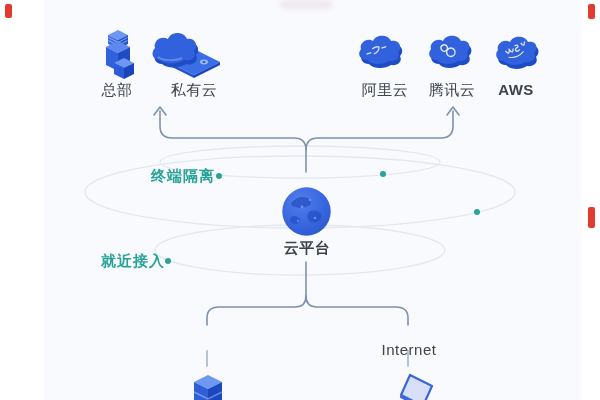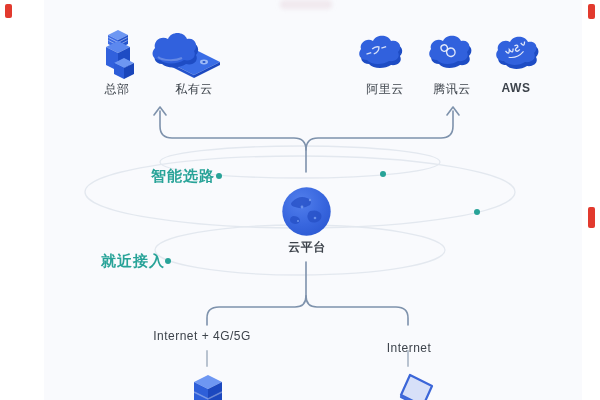--- a/index.html
+++ b/index.html
@@ -17,21 +17,21 @@
     position:absolute; width:7px; border-radius:2px;
     background:#e23a2e;
   }
   .smudge {
     position:absolute; left:280px; top:0; width:52px; height:9px;
     background:rgba(233,219,226,0.55); filter:blur(2px); border-radius:4px;
   }
   .abs { position:absolute; }
   .node-label {
     position:absolute; transform:translateX(-50%);
-    font-size:12px; font-weight:500; color:#3d434b;
+    font-size:15px; font-weight:500; color:#3d434b;
     white-space:nowrap; letter-spacing:0.5px;
   }
   .teal-label {
     position:absolute; transform:translate(-50%,-50%);
     font-size:15px; font-weight:600; color:#28a398;
     white-space:nowrap; letter-spacing:1px;
   }
   .teal-dot {
     position:absolute; width:6px; height:6px; border-radius:50%;
     background:#28a398; transform:translate(-50%,-50%);
@@ -149,31 +149,30 @@
     </g>
     <g fill="#7aa0f2" opacity="0.8">
       <circle cx="22" cy="22" r="1.4"></circle>
         <circle cx="30" cy="15" r="1.2"></circle>
       <circle cx="35" cy="33" r="1.3"></circle>
         <circle cx="18" cy="36" r="1.1"></circle>
     </g>
   </svg>
   <div class="node-label" style="left:307px;top:239px;font-weight:bold;">云平台</div>
 
-  <div class="teal-label" style="left:183px;top:176px;">智能选路</div>
+  <div class="teal-label" style="left:183px;top:176px;">终端隔离</div>
   <div class="teal-dot" style="left:219px;top:176px;"></div>
 
   <div class="teal-dot" style="left:383px;top:174px;"></div>
 
   <div class="teal-dot" style="left:477px;top:212px;"></div>
 
   <div class="teal-label" style="left:133px;top:261px;">就近接入</div>
   <div class="teal-dot" style="left:168px;top:261px;"></div>
 
-  <div class="node-label" style="left:202px;top:329px;">Internet + 4G/5G</div>
   <div class="node-label" style="left:409px;top:329px;margin-top:12px;">Internet</div>
 
   <svg class="abs" style="left:186px;top:372px;" width="40" height="40" viewBox="0 0 40 40">
     <polygon points="8,10 22,3 36,10 22,17" fill="#6e97f2"></polygon>
     <polygon points="8,10 22,17 22,40 8,33" fill="#2e5fd9"></polygon>
     <polygon points="22,17 36,10 36,33 22,40" fill="#1c48bf"></polygon>
     <polyline points="8,20 22,27 36,20" fill="none" stroke="rgba(255,255,255,0.35)" stroke-width="1.5"></polyline>
   </svg>
 
   <svg class="abs" style="left:394px;top:373px;" width="44" height="40" viewBox="0 0 44 40">

